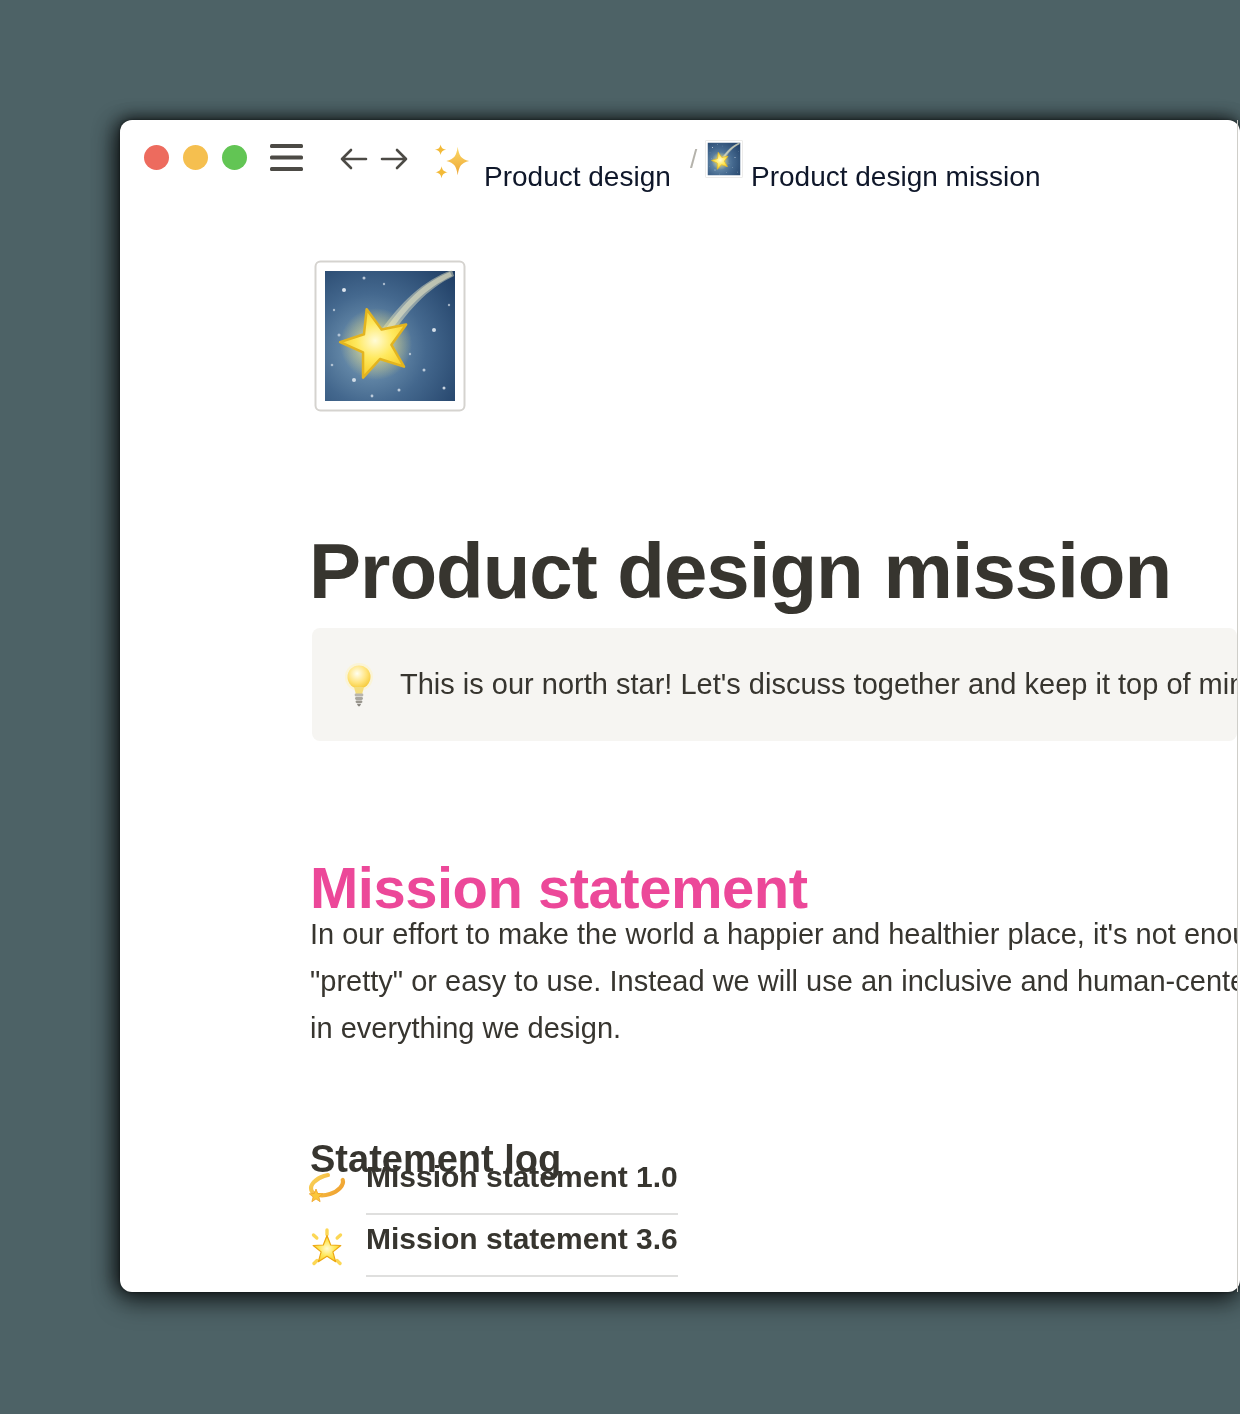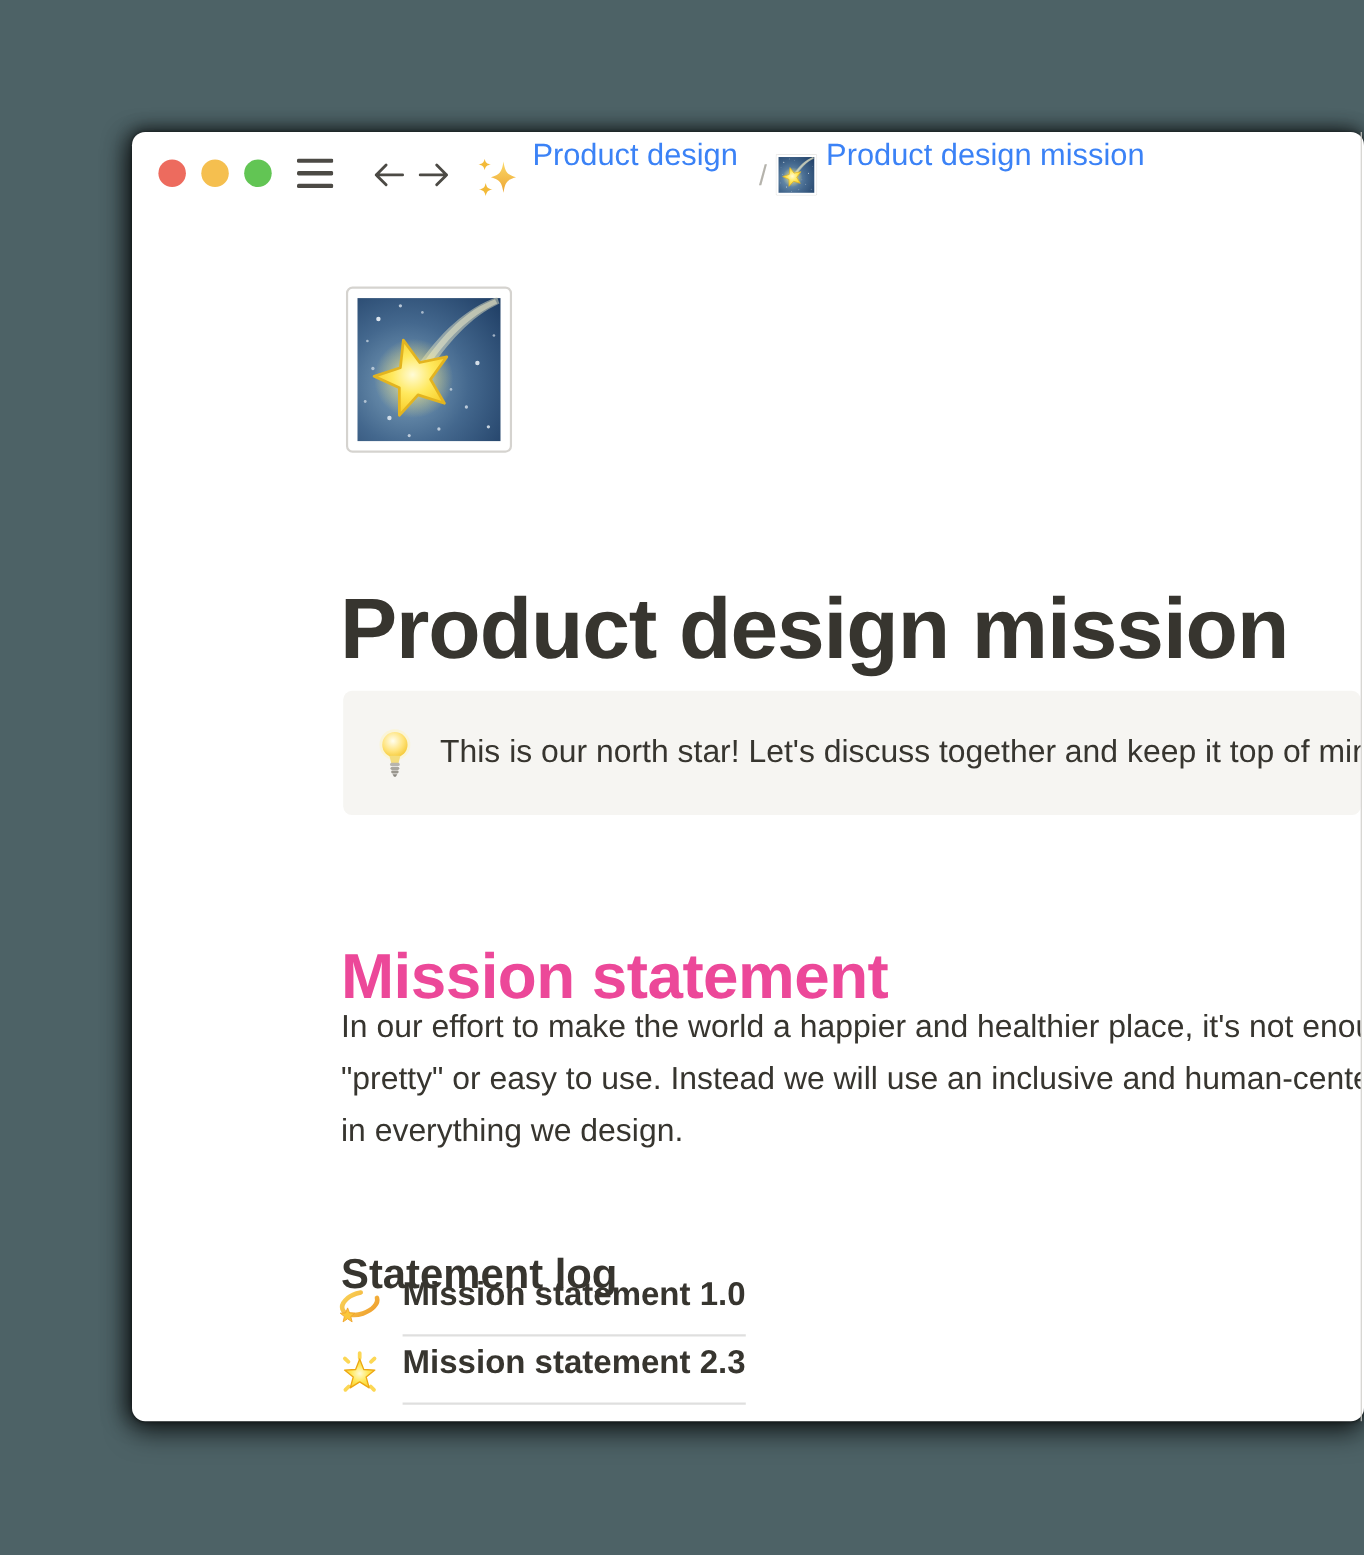--- a/index.html
+++ b/index.html
@@ -21,21 +21,21 @@
   .clip{position:absolute;left:0;top:0;width:1117px;height:1172px;overflow:hidden;border-radius:12px 0 0 12px;}
   .edge-line{position:absolute;right:2px;top:0;bottom:0;width:1px;background:#cfcec9;}
 
   
   .titlebar{position:absolute;left:0;top:0;width:100%;height:80px;}
   .tl{position:absolute;top:24.5px;width:25px;height:25px;border-radius:50%;}
   .tl.red{left:24px;background:#ed6b5e;}
   .tl.yellow{left:63px;background:#f5bf4f;}
   .tl.green{left:102px;background:#62c554;}
   .icon-btn{position:absolute;display:block;cursor:pointer;}
-  .crumb-text{position:absolute;top:4px;font-size:28px;line-height:34px;color:#3b82f6;white-space:nowrap;cursor:pointer;}
+  .crumb-text{position:absolute;top:40px;font-size:28px;line-height:34px;color:#0f172a;white-space:nowrap;cursor:pointer;}
   .crumb-sep{position:absolute;top:22px;font-size:26px;line-height:34px;color:#b5b3ac;}
 
   
   .page-icon{position:absolute;left:194px;top:140px;width:152px;height:152px;cursor:pointer;}
   .page-title{
     position:absolute;left:189px;top:360px;
     font-size:78px;font-weight:700;letter-spacing:-1px;line-height:1;
     color:#37352f;white-space:nowrap;
   }
   .callout{
@@ -227,19 +227,19 @@
         <svg width="42" height="42">
           <use href="#sym-dizzy"></use>
         </svg>
         <a class="page-link">Mission statement 1.0</a>
       </div>
 
       <div class="link-row r2">
         <svg width="42" height="42">
           <use href="#sym-glowing-star"></use>
         </svg>
-        <a class="page-link">Mission statement 2.3</a>
+        <a class="page-link">Mission statement 3.6</a>
       </div>
 
     </div>
     <div class="edge-line"></div>
   </div>
 </div>
 
 </body></html>

